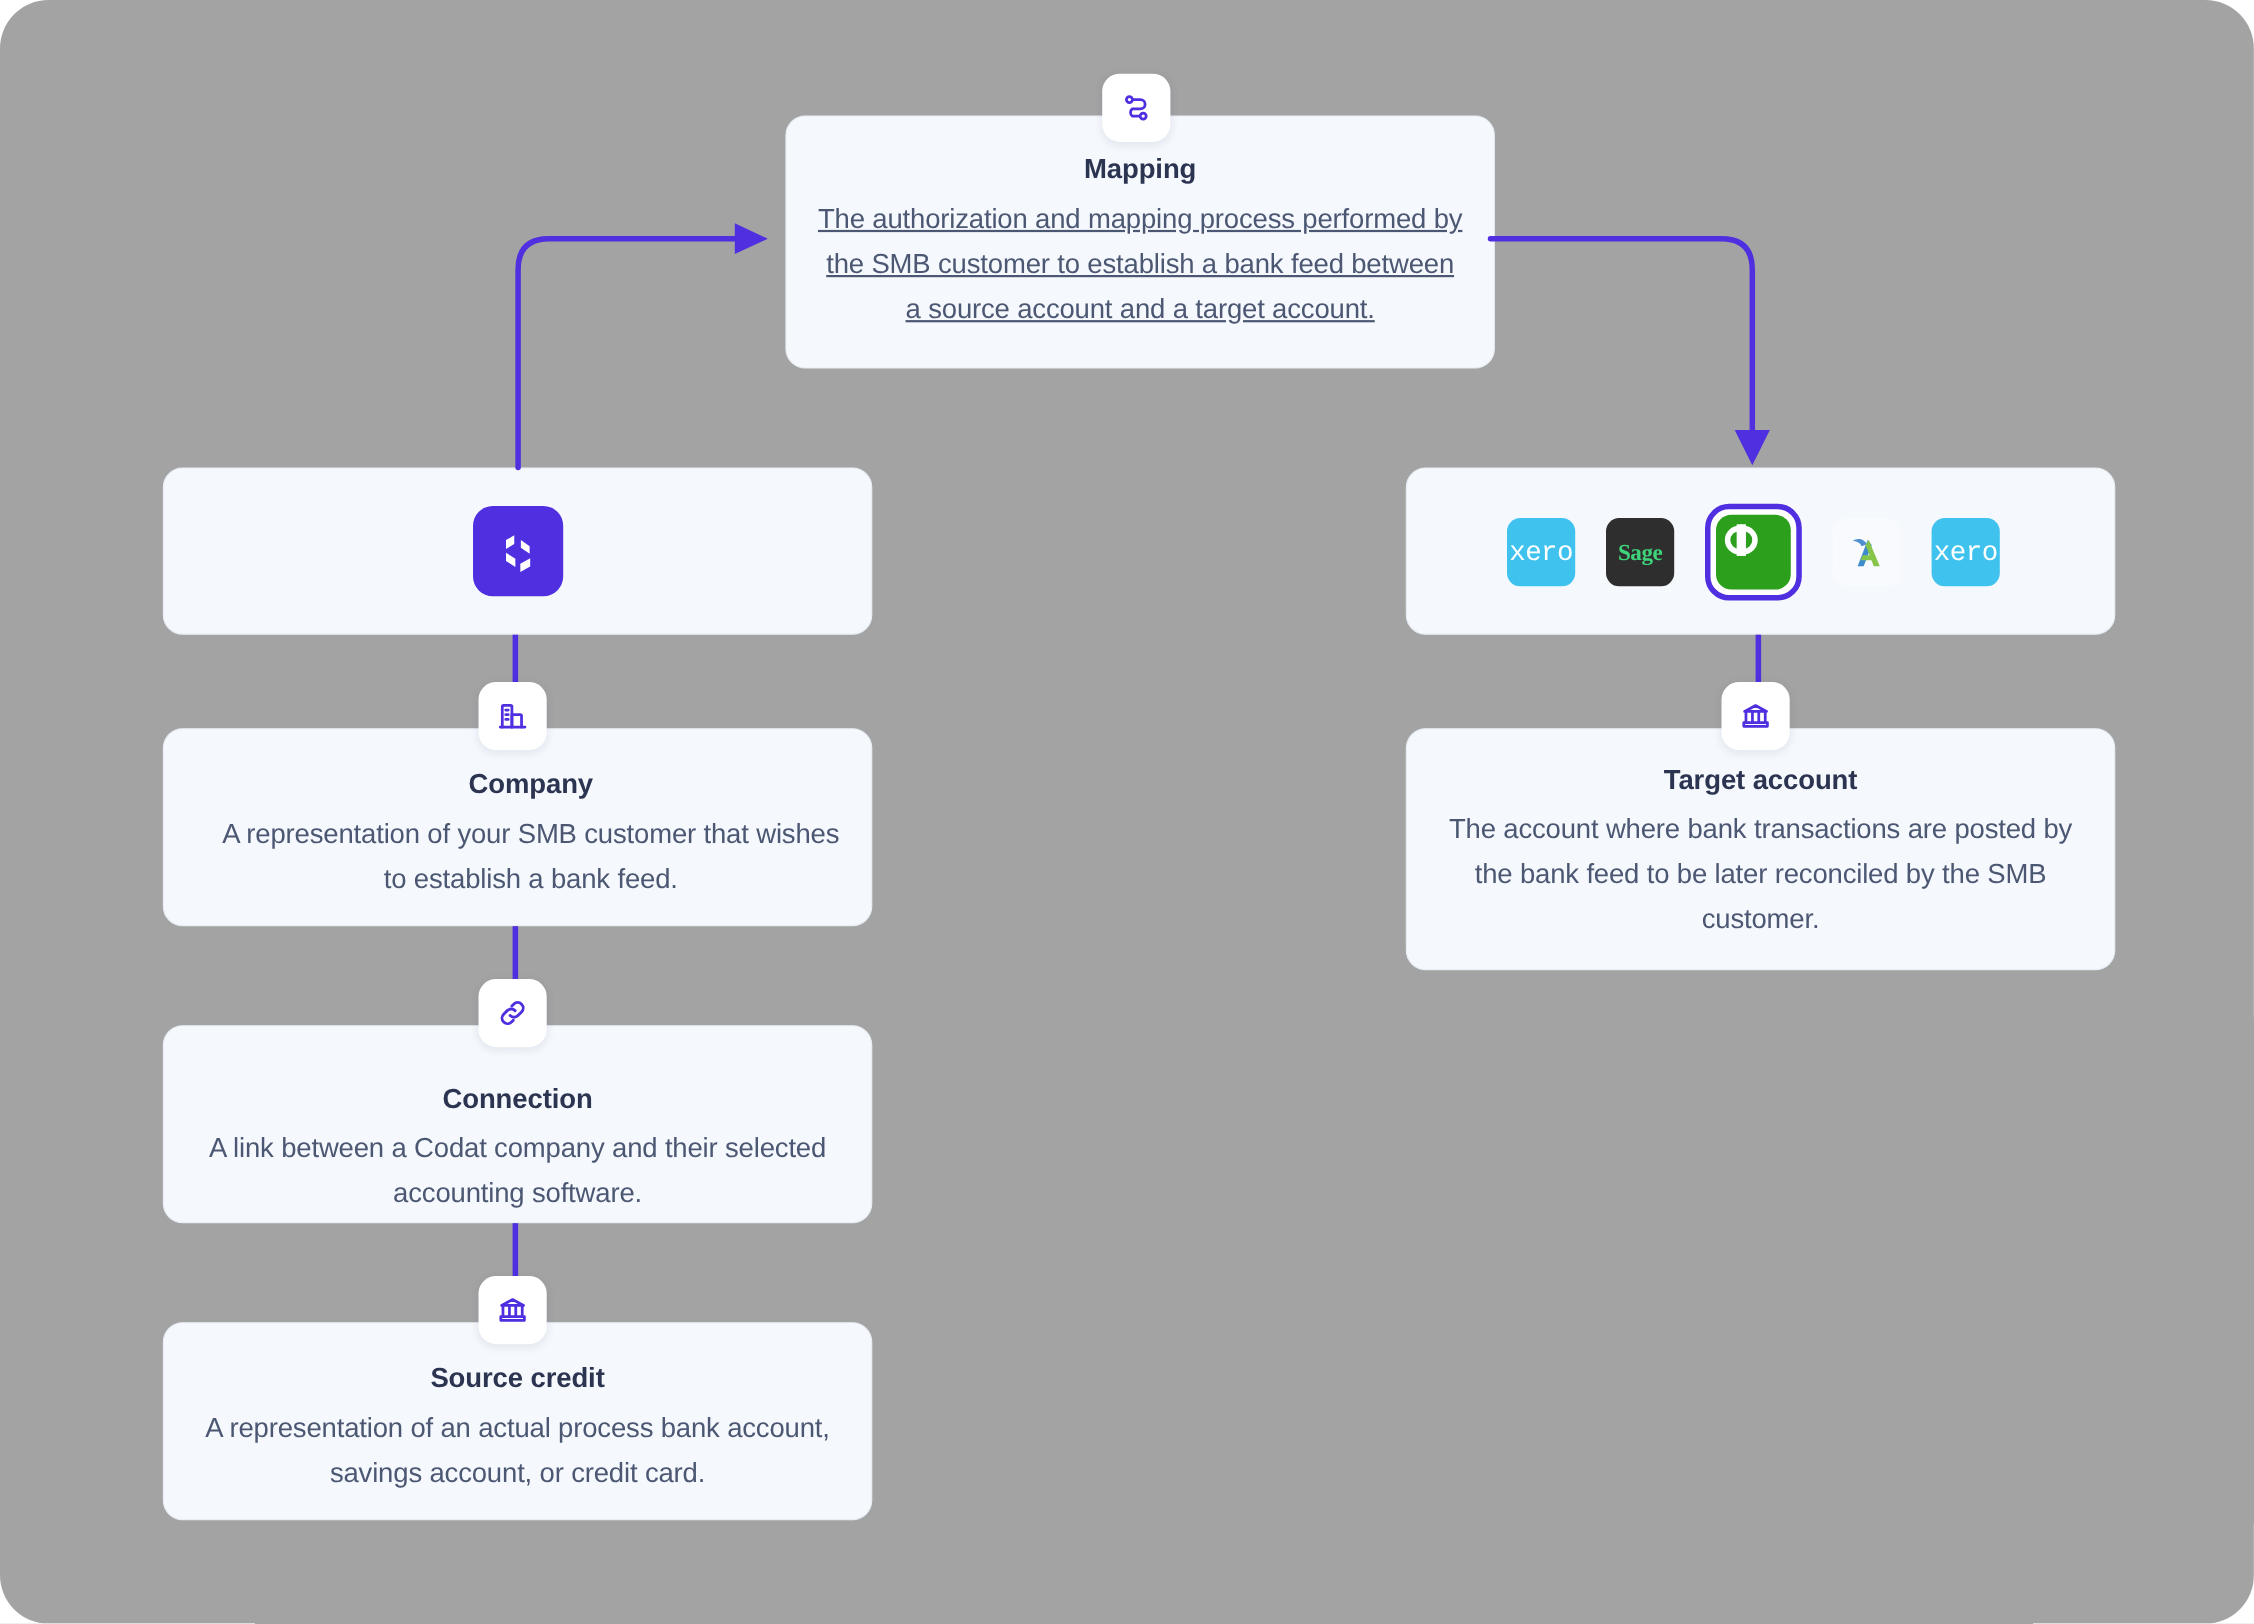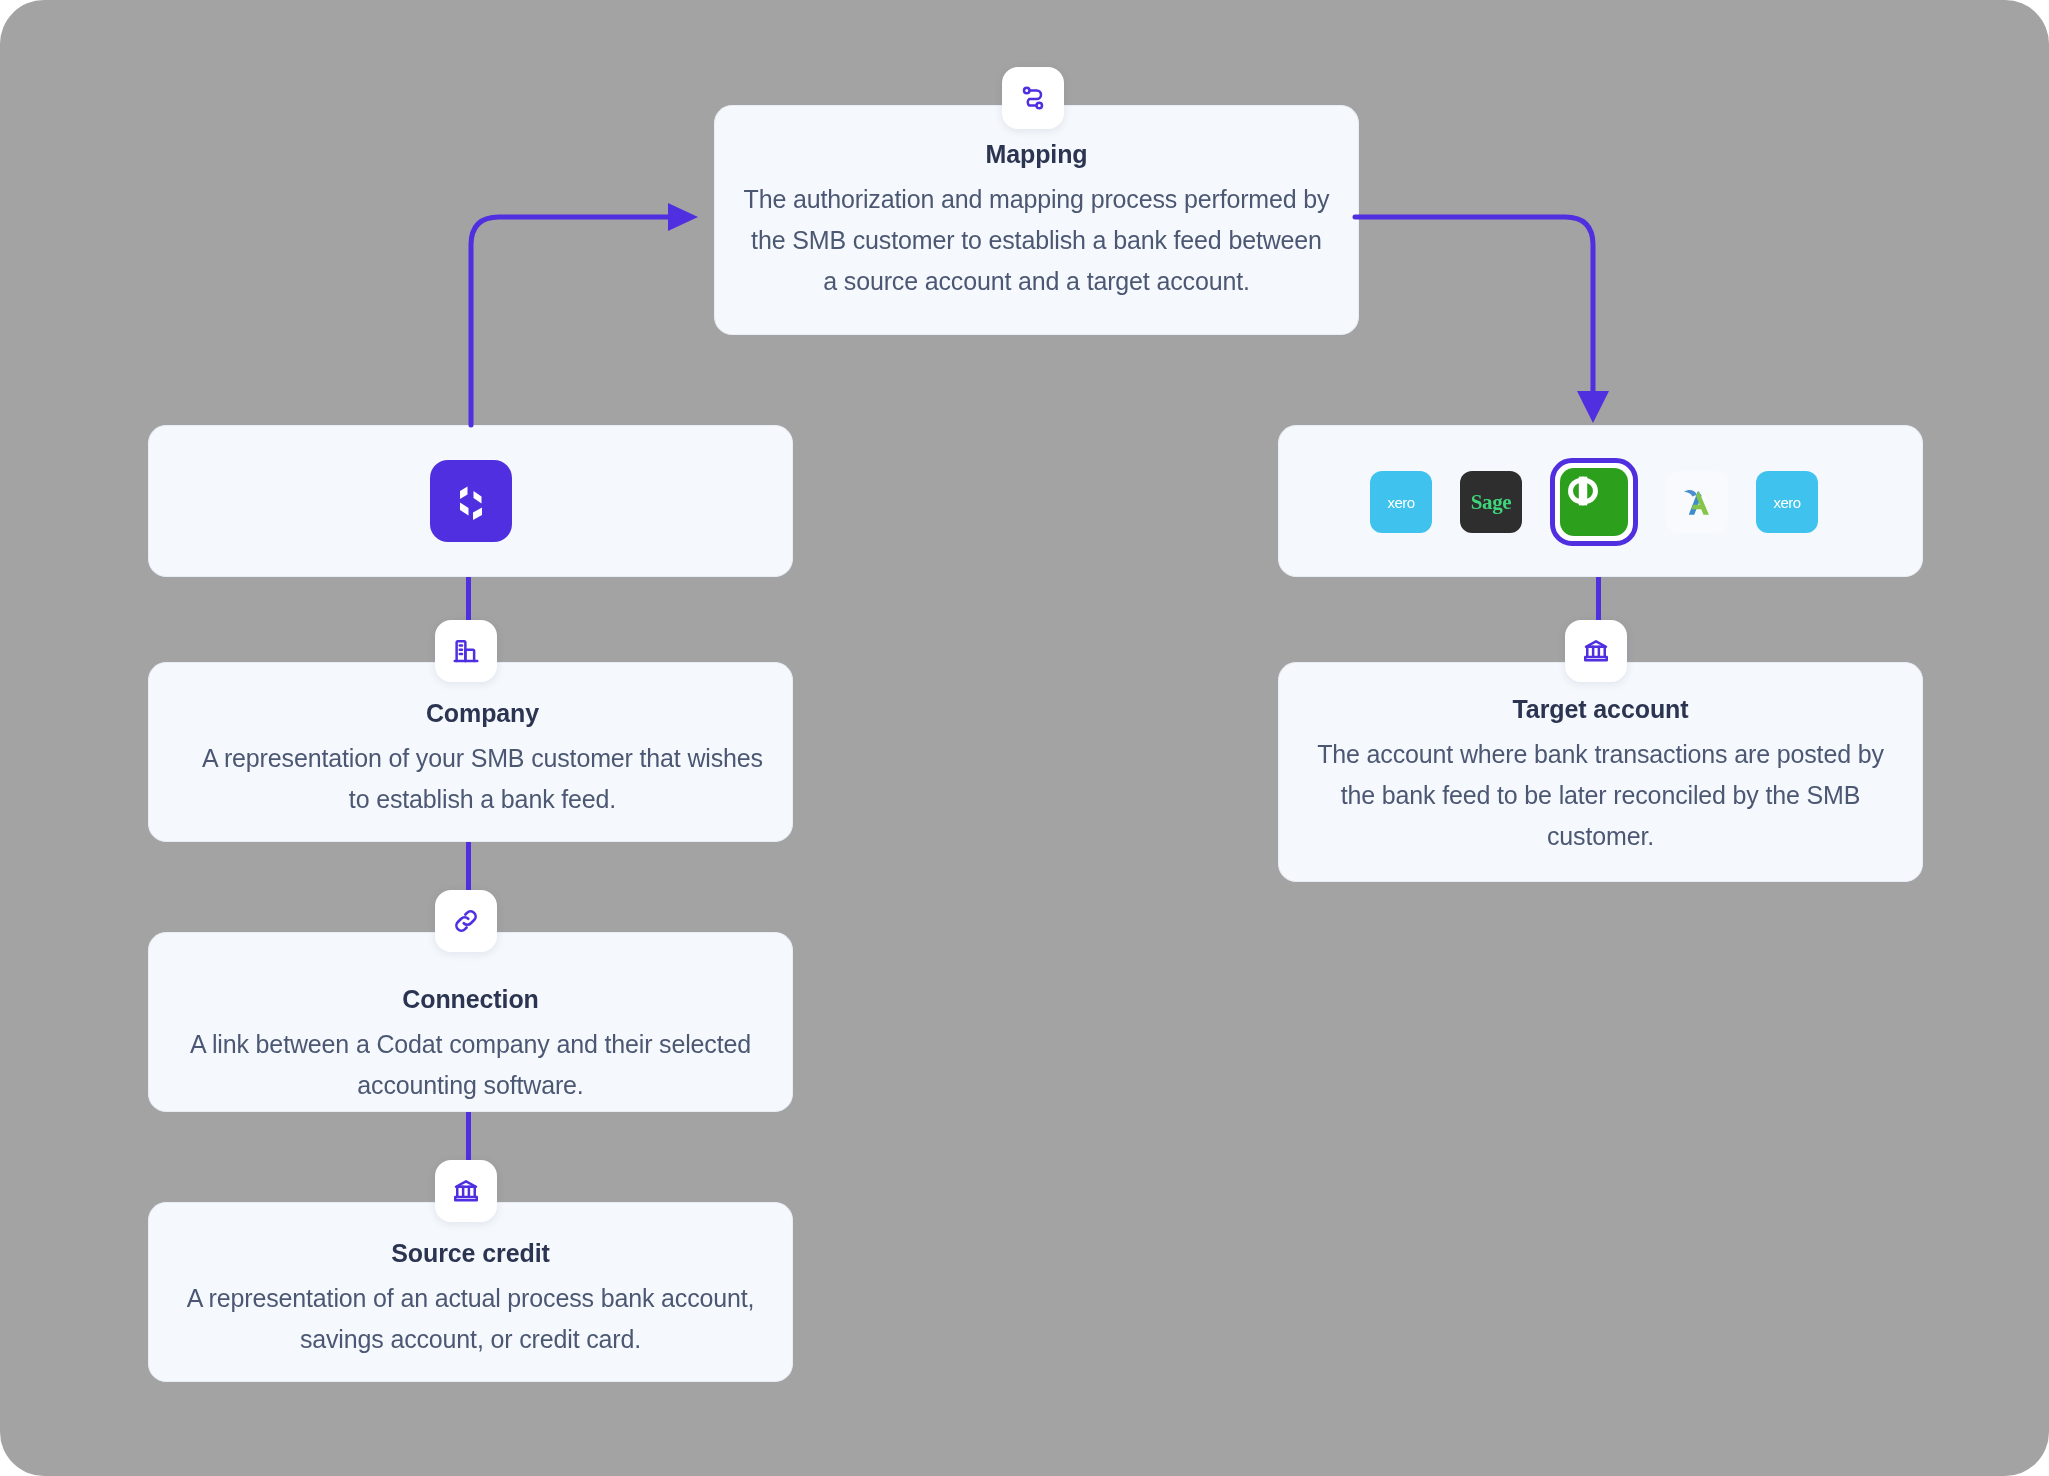--- a/index.html
+++ b/index.html
@@ -110,22 +110,22 @@
     box-sizing: border-box;
   }
   .logo-selected .logo-qb {
     width: 68px;
     height: 68px;
     border-radius: 14px;
   }
 
   .xero-text {
     color: #ffffff;
-    font-size: 15px;
-    font-family: Liberation Sans, sans-serif;
+    font-size: 25px;
+    font-family: Liberation Mono, monospace;
     letter-spacing: -0.5px;
   }
   .sage-text {
     color: #3fd47a;
     font-size: 21px;
     font-weight: bold;
     font-family: "Liberation Serif", serif;
     letter-spacing: -0.4px;
   }
 
@@ -152,21 +152,21 @@
     <polygon points="228,8 258,22 228,36" fill="#4f2fe0"></polygon>
   </svg>
 
   <svg class="arrow-svg" style="left:1355px; top:195px; width:290px; height:240px;" viewBox="0 0 290 240">
     <path d="M0 22 L210 22 Q238 22 238 50 L238 196" fill="none" stroke="#4f2fe0" stroke-width="5" stroke-linecap="round"></path>
     <polygon points="222,196 254,196 238,228" fill="#4f2fe0"></polygon>
   </svg>
 
   <div class="card" style="left:714px; top:105px; width:645px; height:230px; padding-top:34px;">
     <div class="card-title">Mapping</div>
-    <div class="card-desc" style="margin-top:10px;">The authorization and mapping process performed by the SMB customer to establish a bank feed between a source account and a target account.</div>
+    <div class="card-desc" style="margin-top:10px;text-decoration:underline;">The authorization and mapping process performed by the SMB customer to establish a bank feed between a source account and a target account.</div>
   </div>
 
   <div class="chip" style="left:1002px; top:67px;">
     <span>
       <svg width="30" height="30" viewBox="0 0 24 24" fill="none" stroke="#4f2fe0" stroke-width="2" stroke-linecap="round" stroke-linejoin="round">
         <circle cx="7" cy="6" r="2.2"></circle>
         <circle cx="17" cy="18" r="2.2"></circle>
         <path d="M9.2 6 H15 a3.4 3.4 0 0 1 0 6.8 H9 a3.4 3.4 0 0 0 0 5.2 h5.6"></path>
       </svg>
     </span>

